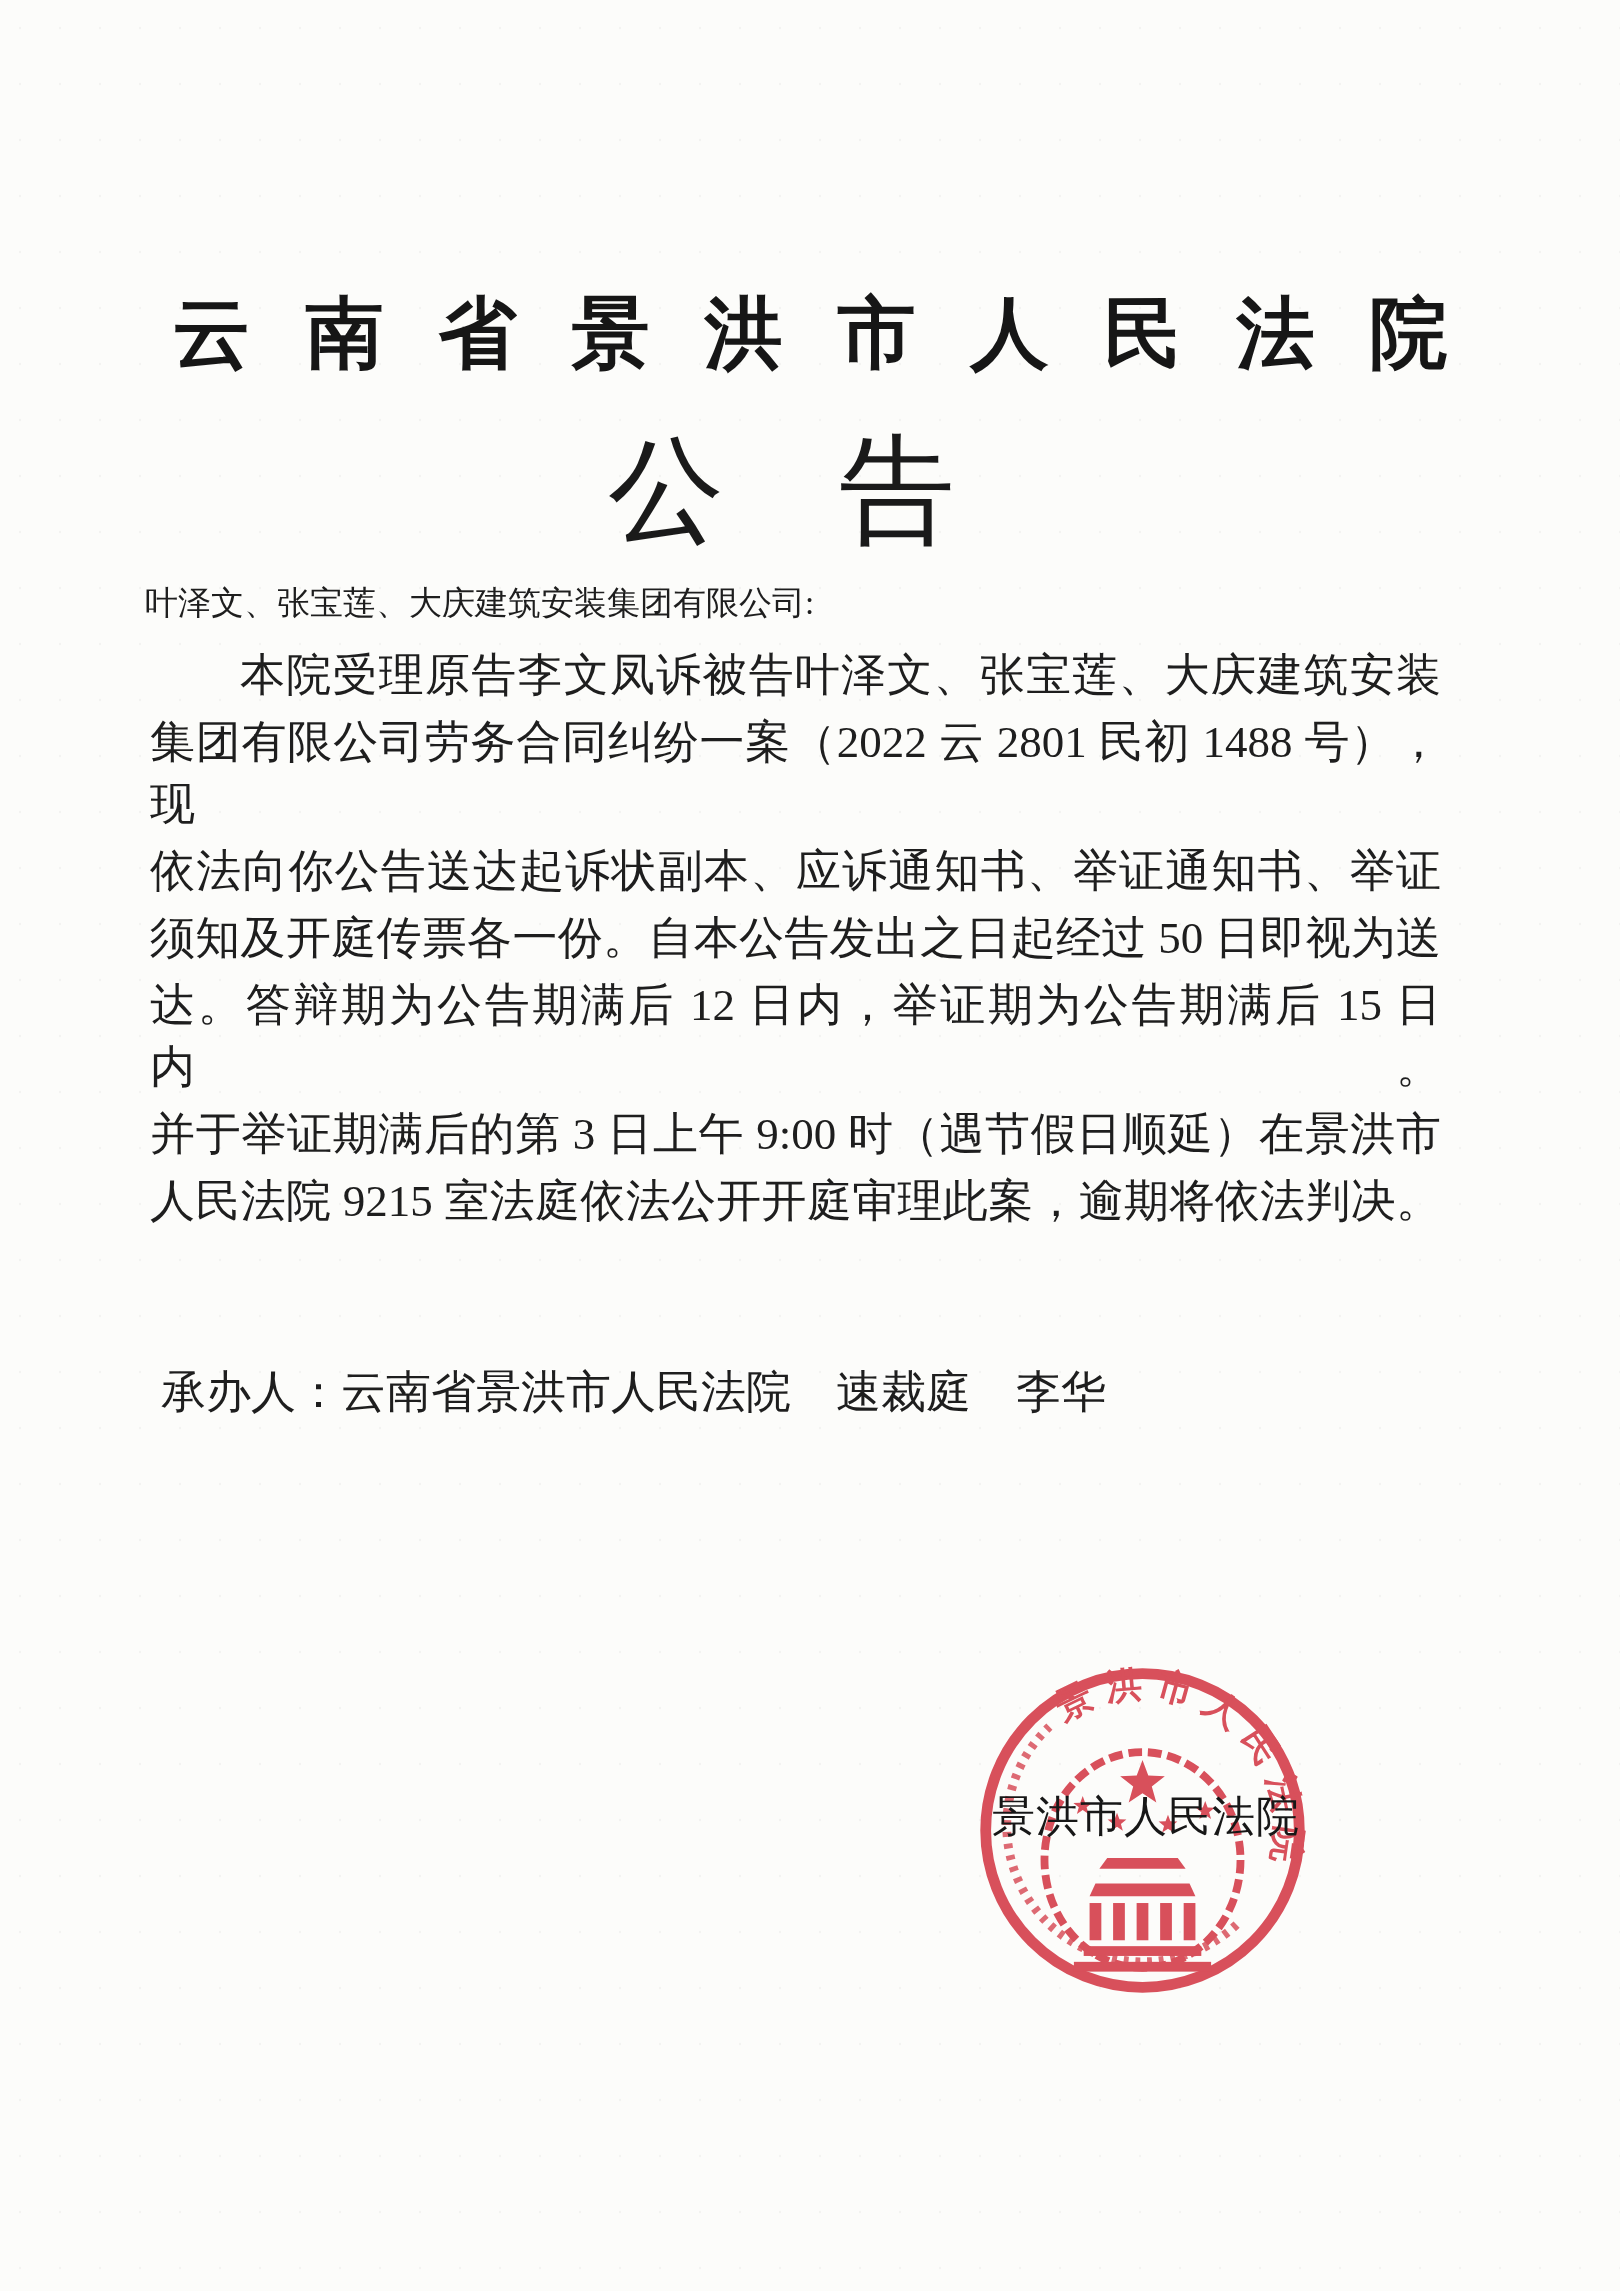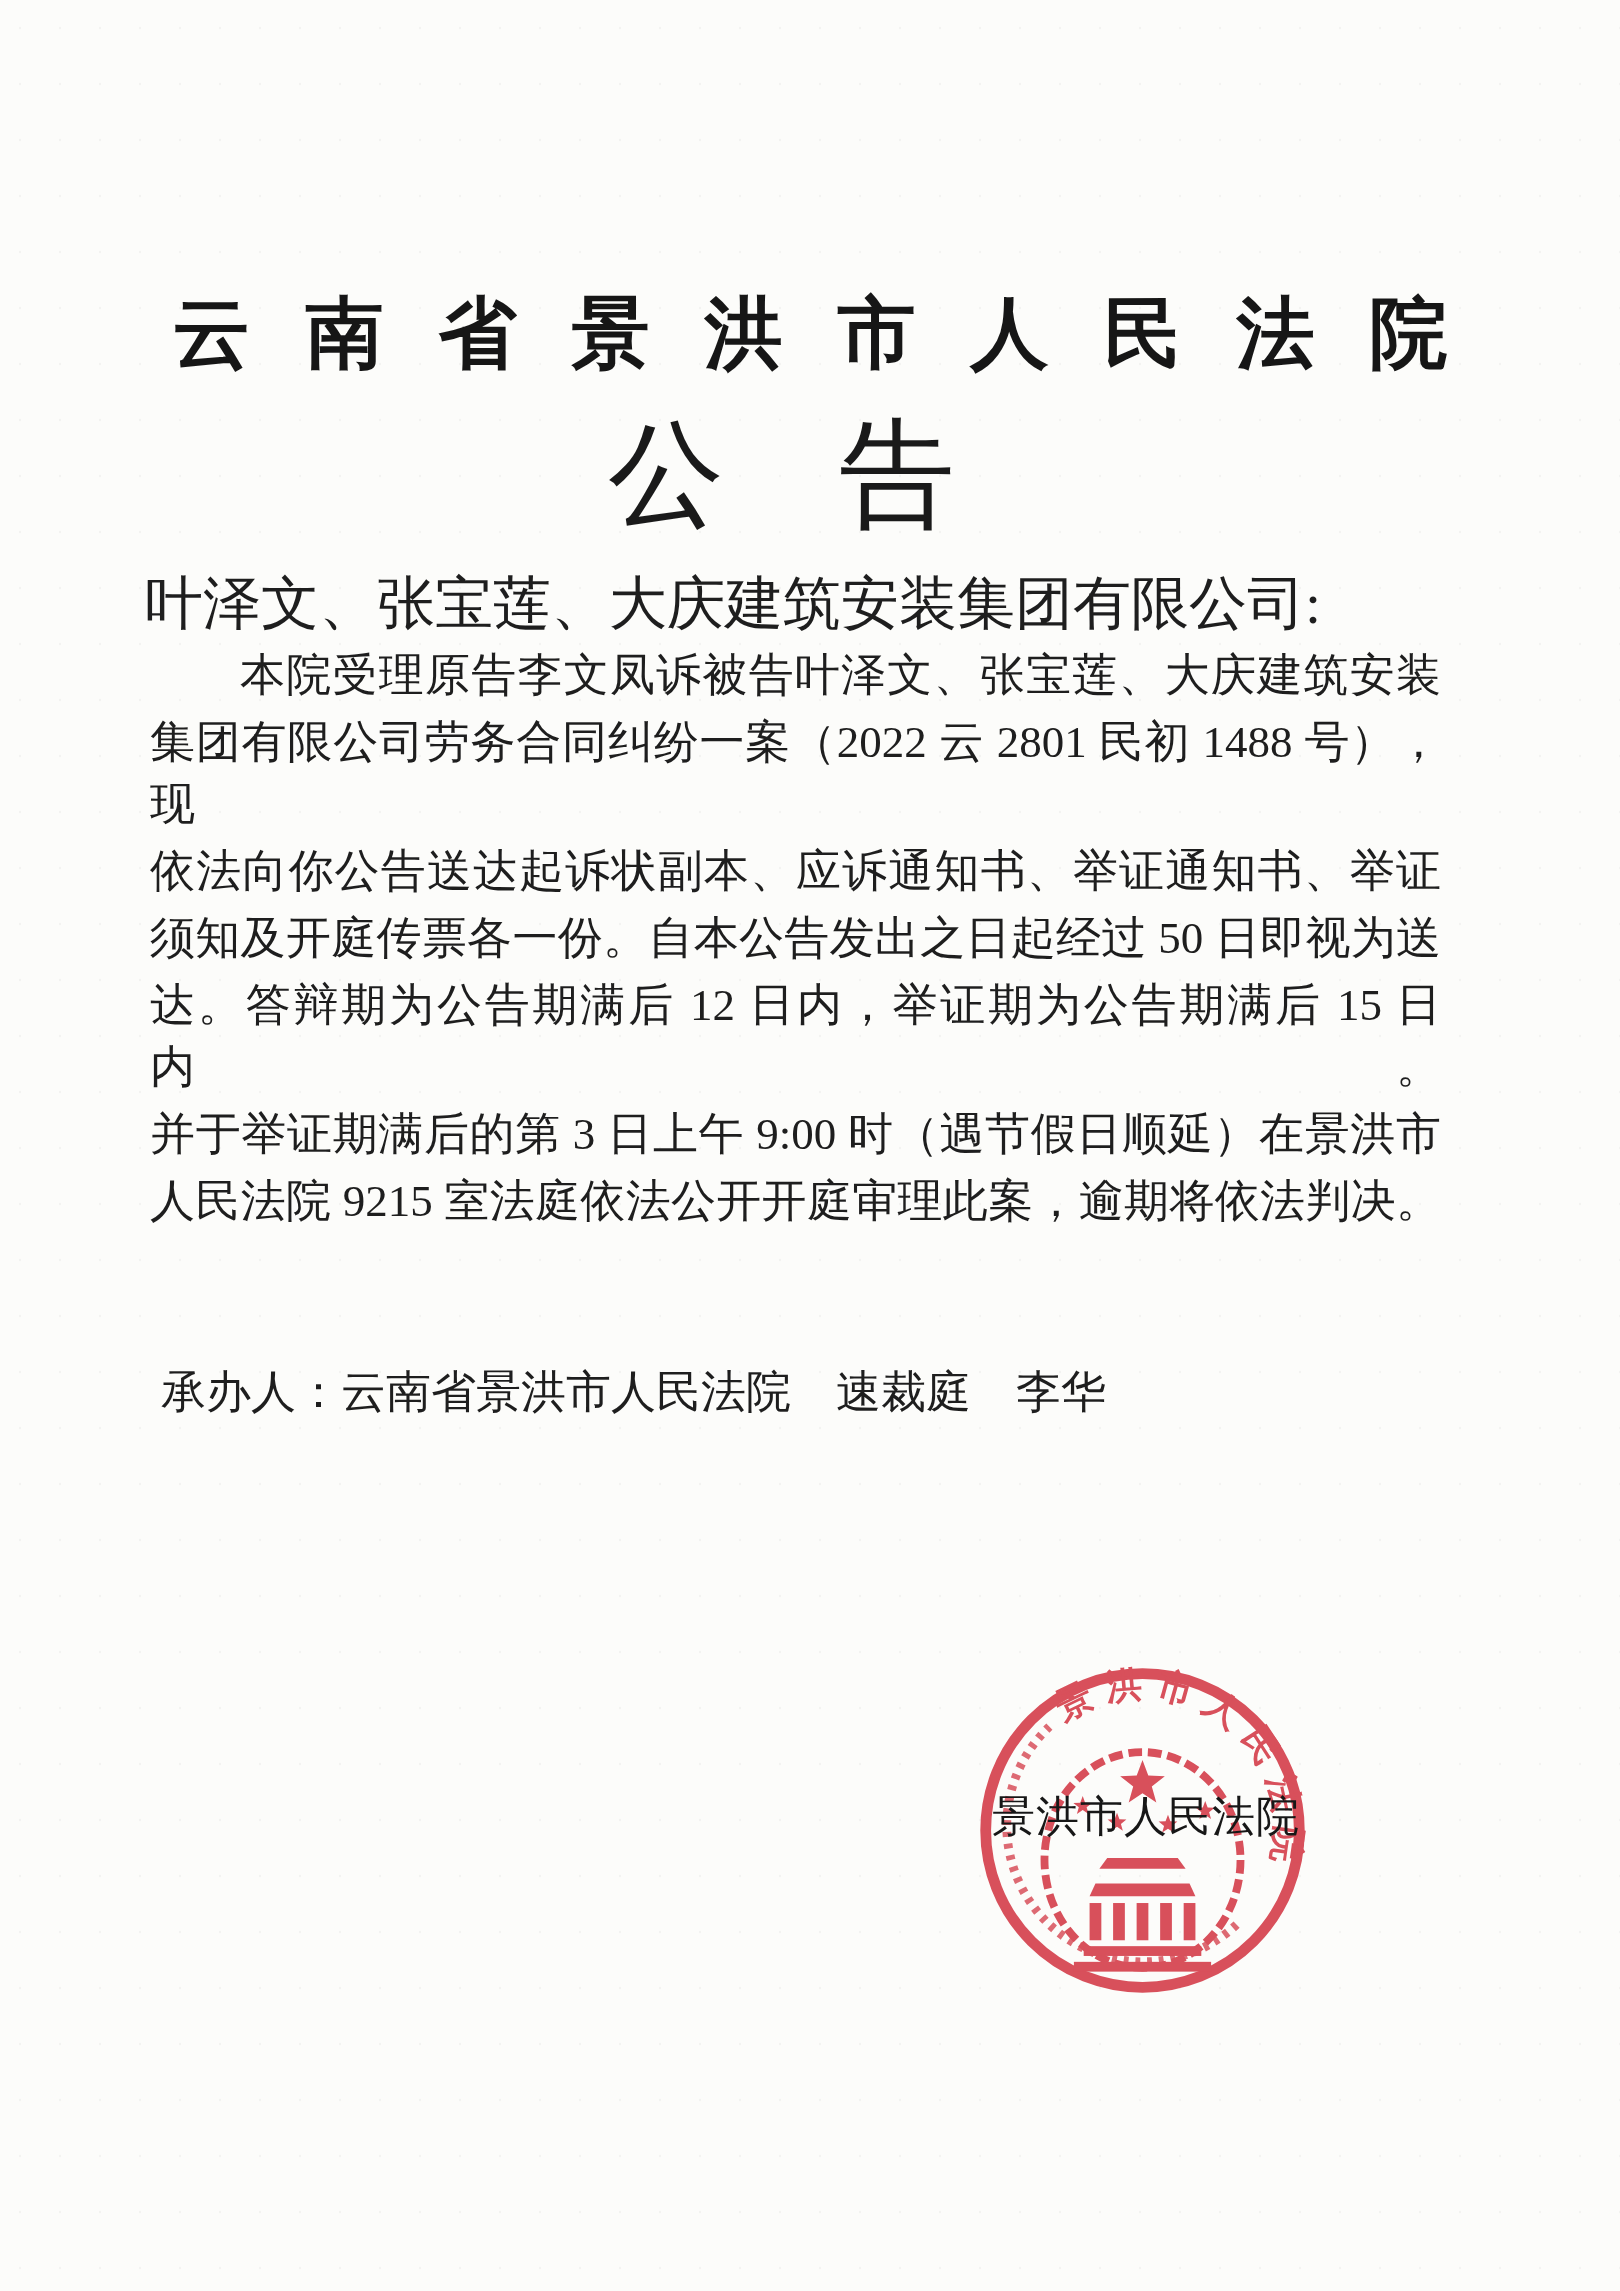--- a/index.html
+++ b/index.html
@@ -14,27 +14,27 @@
     color:#1e1e1e;
     overflow:hidden;
   }
   .court-title{
     position:absolute;top:282px;left:0;width:100%;
     text-align:center;font-size:78px;font-weight:700;
     color:#161616;margin:0;
   }
   .court-title .spread{letter-spacing:55px;margin-right:-55px;}
   .notice-title{
-    position:absolute;top:406px;left:608px;
+    position:absolute;top:422px;left:608px;
     font-size:116px;font-weight:400;color:#1a1a1a;margin:0;
     letter-spacing:115px;white-space:nowrap;line-height:1.2;
   }
   .addressee{
     position:absolute;top:572px;left:145px;
-    font-size:58px;line-height:63px;margin:0;white-space:nowrap;
+    font-size:33px;line-height:63px;margin:0;white-space:nowrap;
   }
   .body-block{
     position:absolute;top:639px;left:145px;width:1301px;
   }
   .line{
     font-size:45px;line-height:62px;margin:5px;
     text-align:justify;text-align-last:justify;
     text-justify:inter-ideograph;
   }
   .line.indent{padding-left:90px;}

